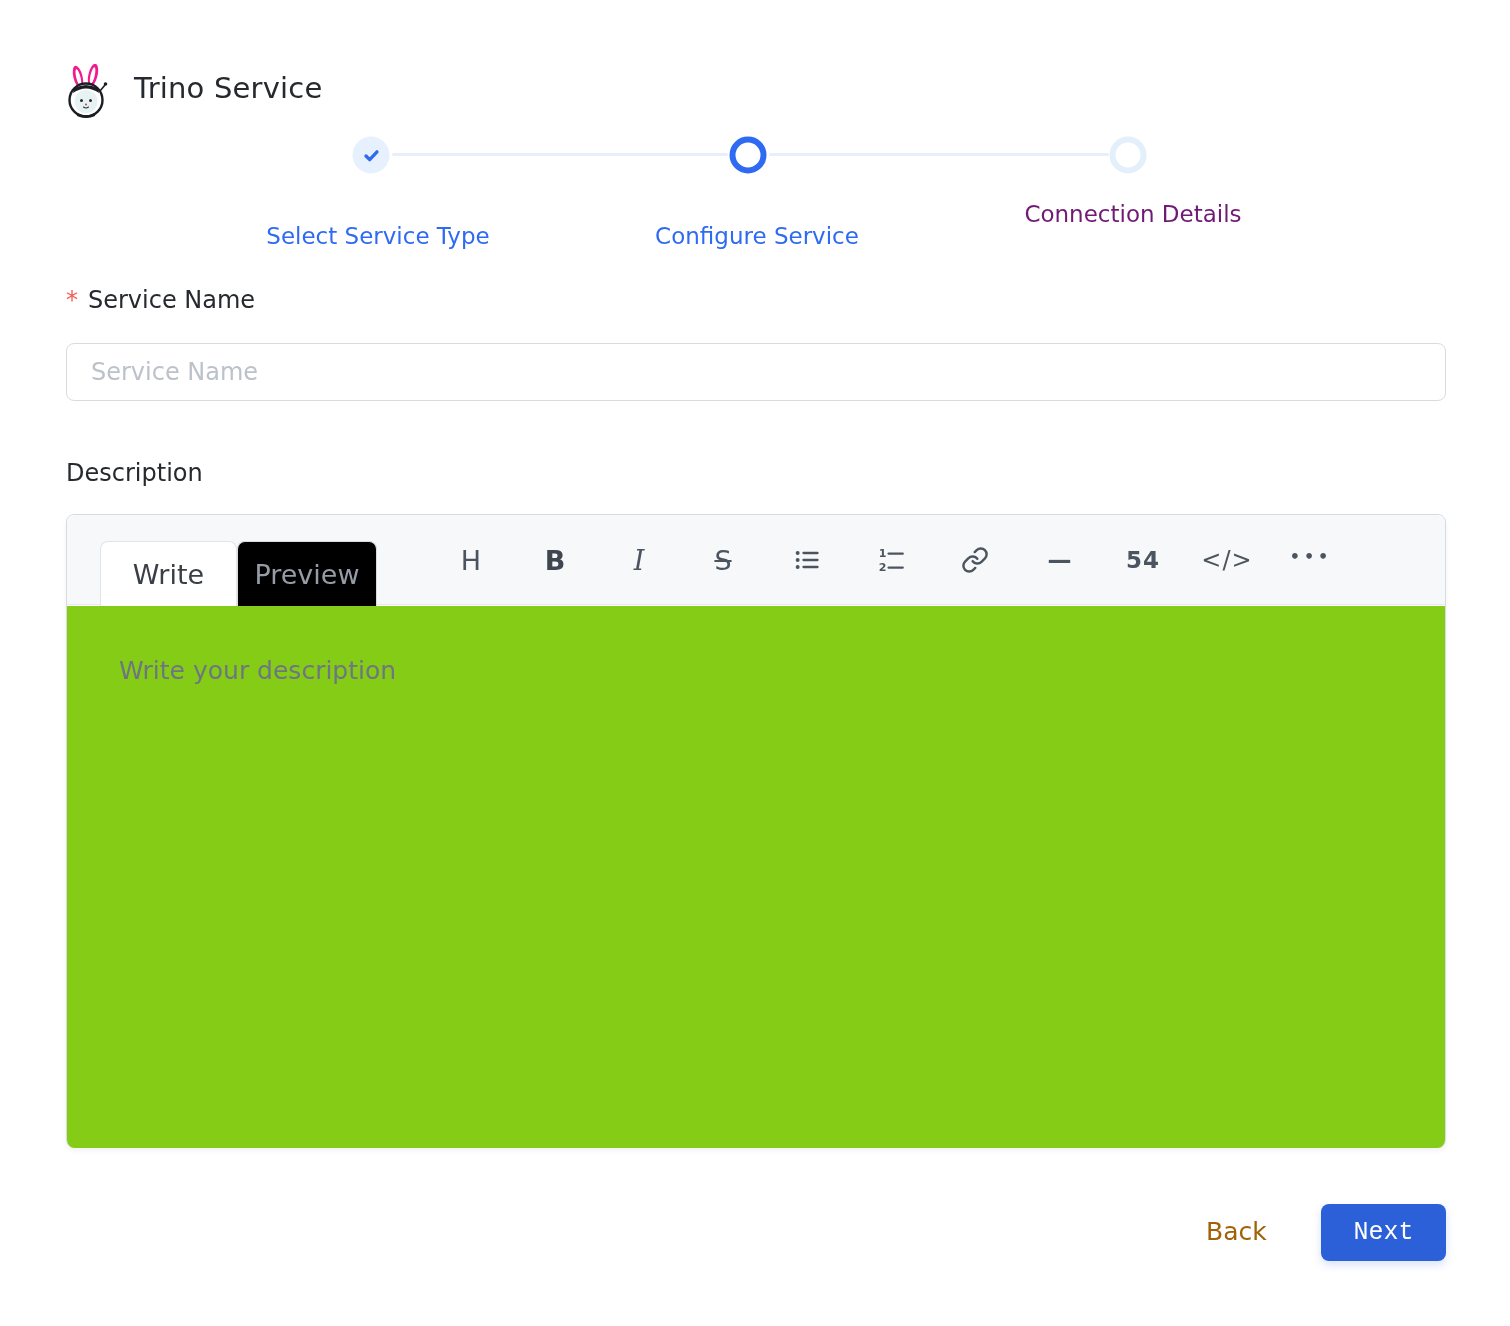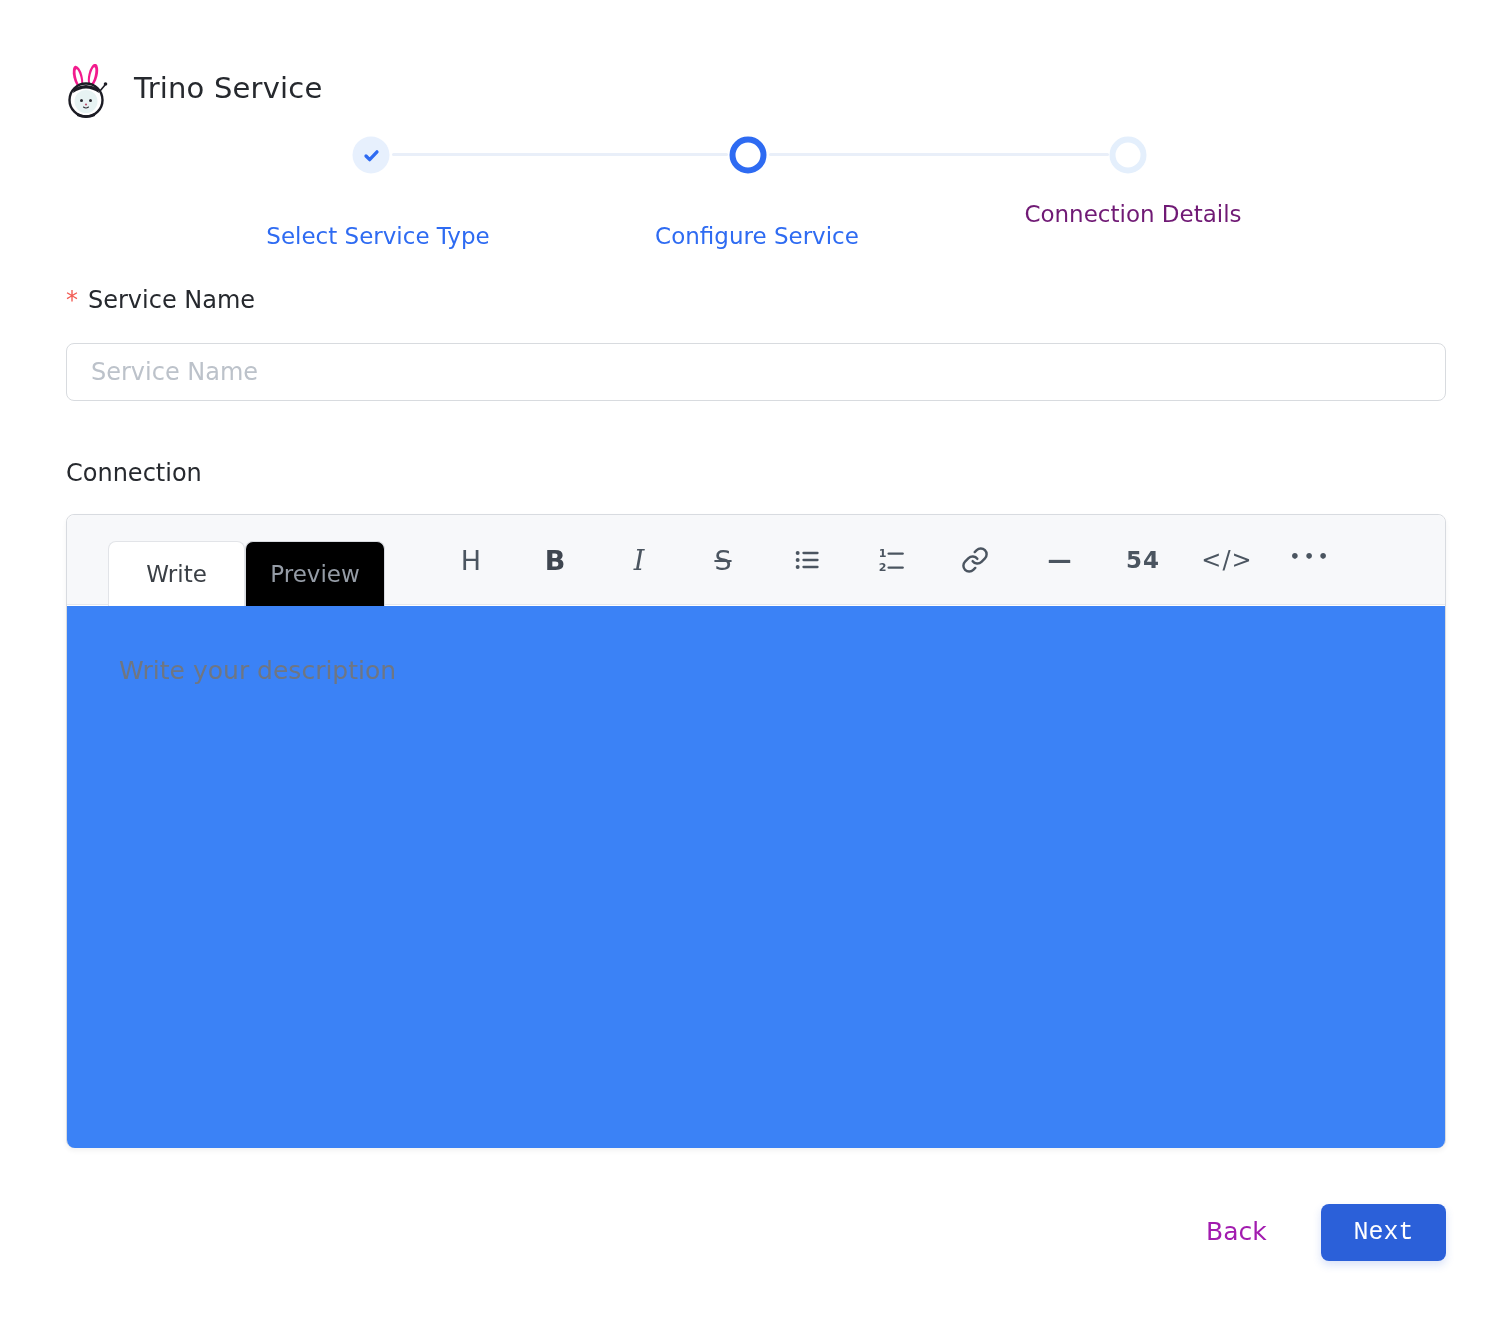--- a/index.html
+++ b/index.html
@@ -50,22 +50,22 @@
     position:absolute; left:66px; top:514px; width:1380px; height:634px;
     border:1px solid #d8dbe0; border-radius:8px; background:#fff;
     box-shadow:0 3px 5px rgba(0,0,0,.05);
   }
   .editor-toolbar {
     position:absolute; left:0; top:0; width:100%; height:90px;
     background:#f7f8fa; border-bottom:1px solid #e6e8ec; border-radius:8px 8px 0 0;
   }
   .tab {
     position:absolute; top:26px; height:65px; display:flex; align-items:center;
-    justify-content:center; font-size:23px; cursor:pointer;
-    border-radius:8px 8px 0 0; z-index:2;margin-left:8px;
+    justify-content:center; font-size:27px; cursor:pointer;
+    border-radius:8px 8px 0 0; z-index:2;
   }
   .tab.write {
     left:33px; width:137px; background:#fff;
     border:1px solid #e2e4e8; border-bottom:none; color:#3a3f45; font-weight:500;
   }
   .tab.preview {
     left:170px; width:140px; background:#000000;
     border:1px solid #d8dbe0; border-bottom:none; color:#959ca6;
   }
   .toolbar-icons {
@@ -81,29 +81,29 @@
   .glyph.heading { font-weight:400; }
   .glyph.bold { font-weight:700; color:#3f4650; }
   .glyph.italic { font-family:"DejaVu Serif",serif; font-style:italic; }
   .glyph.strike { text-decoration:line-through; }
   .glyph.hr { font-size:24px; font-weight:700; letter-spacing:-1px; }
   .glyph.quote { font-size:23px; font-weight:700; letter-spacing:1px; }
   .glyph.code { font-size:24px; letter-spacing:1px; }
   .glyph.more { font-size:16px; letter-spacing:4px; font-weight:700; padding-bottom:8px; }
   .editor-body {
     position:absolute; left:0; top:91px; width:1378px; height:542px;
-    border:none; outline:none; resize:none; background:#3b82f6;
+    border:none; outline:none; resize:none; background:#84cc16;
     padding:50px 52px; font-size:25px; color:#23272b; font-family:inherit;
     border-radius:0 0 8px 8px;
   }
   .editor-body::placeholder { color:#6f7682; }
 
   
   .back-link {
-    position:absolute; left:1206px; top:1217px; font-size:25px; color:#a21caf;
+    position:absolute; left:1206px; top:1217px; font-size:25px; color:#a16207;
     cursor:pointer; background:none; border:none; font-family:inherit;
   }
   .next-button {
     position:absolute; left:1321px; top:1204px; width:125px; height:57px;
     background:#2b60d9; color:#fff; font-size:25px; border:none; border-radius:8px;
     cursor:pointer; font-family:Liberation Mono, monospace; box-shadow:0 4px 8px rgba(43,96,217,.18);
   }
 </style>
 </head>
 <body>
@@ -150,21 +150,21 @@
 
   <div class="step-label blue" style="left:378px;">Select Service Type</div>
   <div class="step-label blue" style="left:757px;">Configure Service</div>
   <div class="step-label" style="left:1133px;">Connection Details</div>
 
   <div class="field-label" style="top:286px;">
     <span class="required-marker">*</span><span>Service Name</span>
   </div>
   <input class="text-input" type="text" placeholder="Service Name" style="">
 
-  <div class="field-label" style="top:459px;">Connection</div>
+  <div class="field-label" style="top:459px;">Description</div>
 
   <div class="editor">
     <div class="editor-toolbar">
       <div class="tab write">Write</div>
       <div class="tab preview">Preview</div>
 
       <div class="toolbar-icons">
         <button class="tool-btn">
           <span class="glyph heading">H</span>
         </button>

